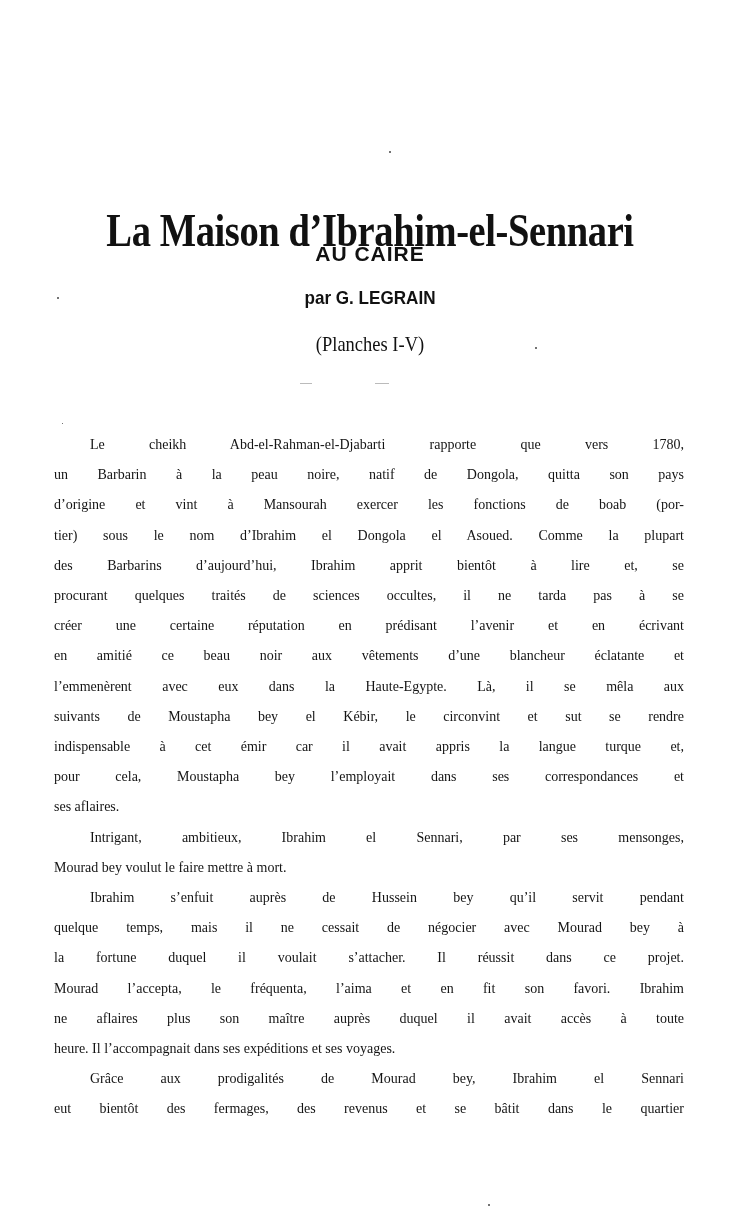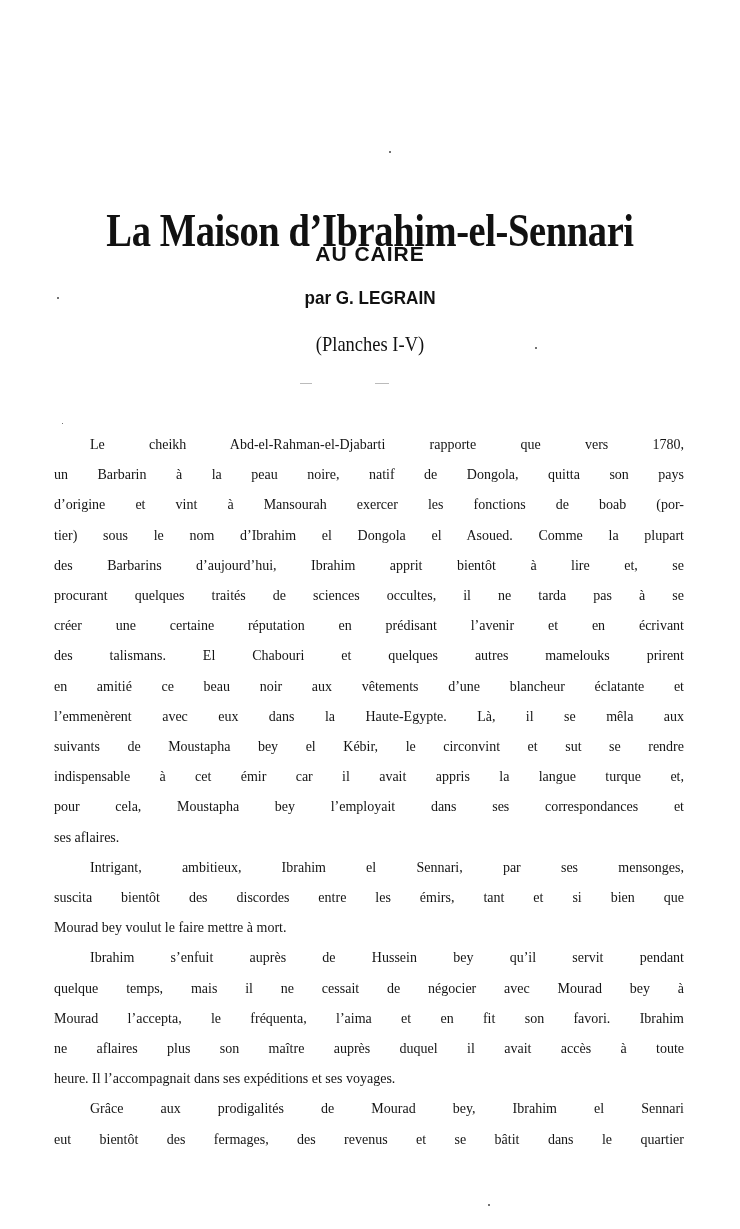--- a/index.html
+++ b/index.html
@@ -56,36 +56,35 @@
 
   <div class="body-text" id="body-text">
       <div>
         <span class="line indent">Le cheikh Abd-el-Rahman-el-Djabarti rapporte que vers 1780,</span>
         <span class="line">un Barbarin à la peau noire, natif de Dongola, quitta son pays</span>
         <span class="line">d’origine et vint à Mansourah exercer les fonctions de <span class="ital">boab</span> (por-</span>
         <span class="line">tier) sous le nom d’Ibrahim el Dongola el Asoued. Comme la plupart</span>
         <span class="line">des Barbarins d’aujourd’hui, Ibrahim apprit bientôt à lire et, se</span>
         <span class="line">procurant quelques traités de sciences occultes, il ne tarda pas à se</span>
         <span class="line">créer une certaine réputation en prédisant l’avenir et en écrivant</span>
-        <span class="line">des talismans. El Chabouri et quelques autres mamelouks prirent</span>
         <span class="line">en amitié ce beau noir aux vêtements d’une blancheur éclatante et</span>
         <span class="line">l’emmenèrent avec eux dans la Haute-Egypte. Là, il se mêla aux</span>
         <span class="line">suivants de Moustapha bey el Kébir, le circonvint et sut se rendre</span>
         <span class="line">indispensable à cet émir car il avait appris la langue turque et,</span>
         <span class="line">pour cela, Moustapha bey l’employait dans ses correspondances et</span>
         <span class="line last">ses aflaires.</span>
       </div>
       <div>
         <span class="line indent">Intrigant, ambitieux, Ibrahim el Sennari, par ses mensonges,</span>
-        <span class="line">suscita bientôt des discordes entre les émirs, tant et si bien que</span>
         <span class="line last">Mourad bey voulut le faire mettre à mort.</span>
       </div>
       <div>
         <span class="line indent">Ibrahim s’enfuit auprès de Hussein bey qu’il servit pendant</span>
         <span class="line">quelque temps, mais il ne cessait de négocier avec Mourad bey à</span>
+        <span class="line">la fortune duquel il voulait s’attacher. Il réussit dans ce projet.</span>
         <span class="line">Mourad l’accepta, le fréquenta, l’aima et en fit son favori. Ibrahim</span>
         <span class="line">ne aflaires plus son maître auprès duquel il avait accès à toute</span>
         <span class="line last">heure. Il l’accompagnait dans ses expéditions et ses voyages.</span>
       </div>
       <div>
         <span class="line indent">Grâce aux prodigalités de Mourad bey, Ibrahim el Sennari</span>
         <span class="line">eut bientôt des fermages, des revenus et se bâtit dans le quartier</span>
       </div>
     </div>
 </div>

